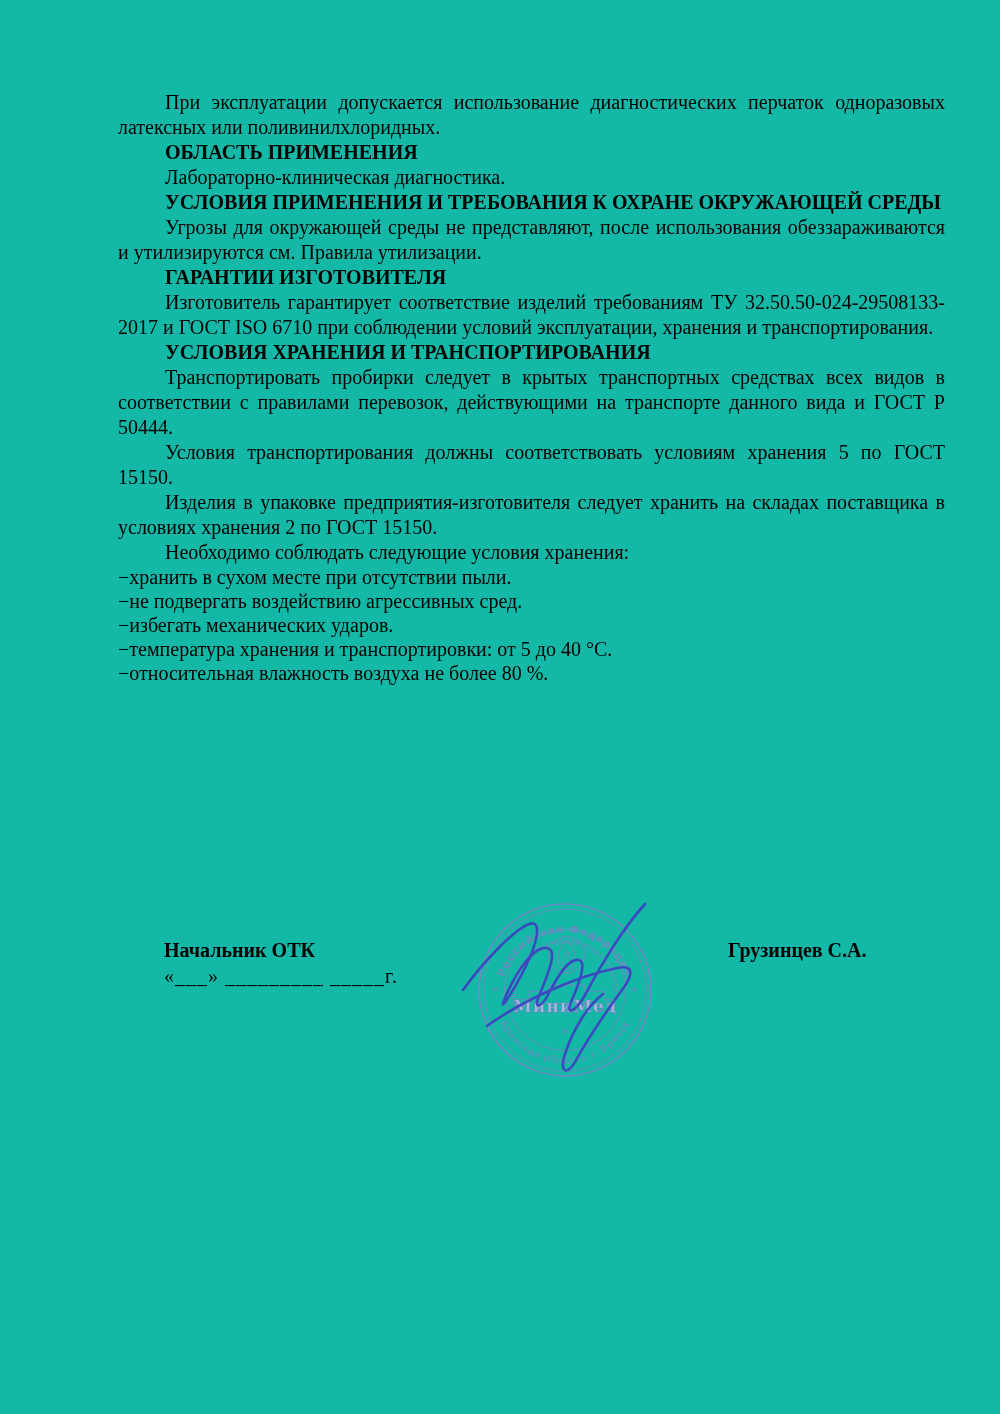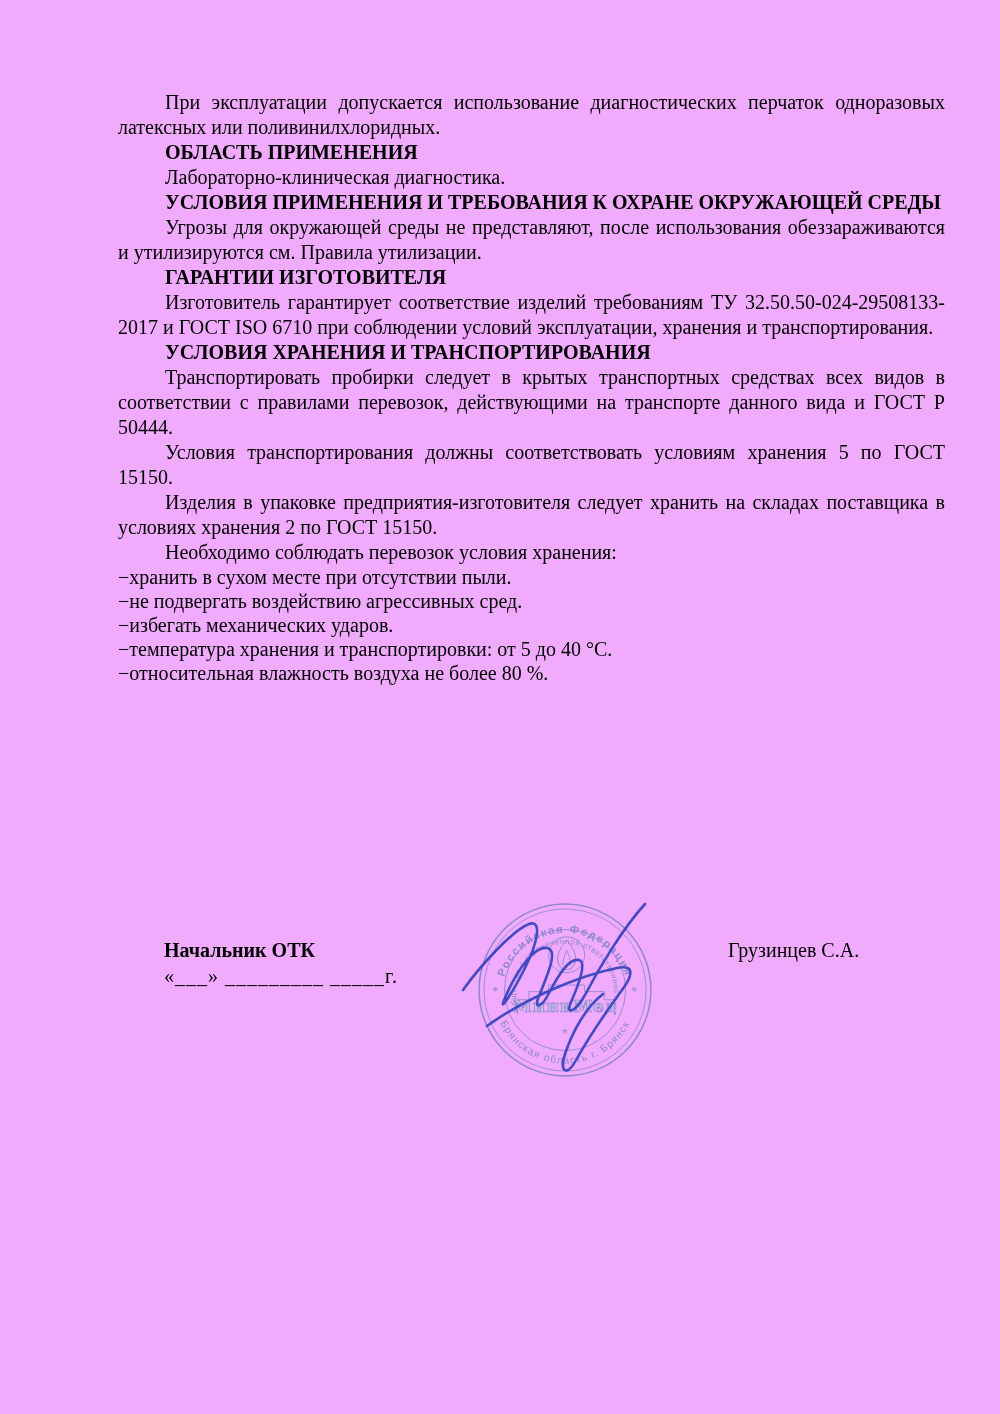--- a/index.html
+++ b/index.html
@@ -1,19 +1,19 @@
 <!DOCTYPE html>
 <html><head>
 <meta charset="utf-8">
 <style>
   html,body { margin:0; padding:0; background:#ffffff; }
   .page {
     position:relative;
     width:1000px; height:1414px;
-    background:#f0abfc;
+    background:#14b8a6;
     font-family:"Liberation Serif", serif;
     color:#000000;
     overflow:hidden;
   }
   .content {
     position:absolute;
     left:118px; top:0;
     width:827px;
     padding-top:90px;
   }
@@ -42,21 +42,21 @@
   .sig-title {
     position:absolute; left:164px; top:938px;
     font-size:20px; font-weight:bold; line-height:25px;
   }
   .sig-date {
     position:absolute; left:164px; top:964px;
     font-size:20px; line-height:25px; letter-spacing:1px;text-align:center;
   }
   .sig-name {
     position:absolute; left:728px; top:938px;
-    font-size:20px; font-weight:normal; line-height:25px;
+    font-size:20px; font-weight:bold; line-height:25px;
   }
   .stamp-svg {
     position:absolute; left:469px; top:900px;
     width:192px; height:180px;
     opacity:0.88;
   }
   .sign-svg {
     position:absolute; left:425px; top:878px;
     width:280px; height:210px;
   }
@@ -81,21 +81,21 @@
     <p class="section-heading">УСЛОВИЯ ПРИМЕНЕНИЯ И ТРЕБОВАНИЯ К ОХРАНЕ ОКРУЖАЮЩЕЙ СРЕДЫ</p>
     <p>Угрозы для окружающей среды не представляют, после использования обеззараживаются и утилизируются см. Правила утилизации.</p>
 
     <p class="section-heading mt8">ГАРАНТИИ ИЗГОТОВИТЕЛЯ</p>
     <p>Изготовитель гарантирует соответствие изделий требованиям ТУ 32.50.50-024-29508133-2017 и ГОСТ ISO 6710 при соблюдении условий эксплуатации, хранения и транспортирования.</p>
 
     <p class="section-heading mt10">УСЛОВИЯ ХРАНЕНИЯ И ТРАНСПОРТИРОВАНИЯ</p>
     <p>Транспортировать пробирки следует в крытых транспортных средствах всех видов в соответствии с правилами перевозок, действующими на транспорте данного вида и ГОСТ Р 50444.</p>
     <p>Условия транспортирования должны соответствовать условиям хранения 5 по ГОСТ 15150.</p>
     <p>Изделия в упаковке предприятия-изготовителя следует хранить на складах поставщика в условиях хранения 2 по ГОСТ 15150.</p>
-    <p>Необходимо соблюдать перевозок условия хранения:</p>
+    <p>Необходимо соблюдать следующие условия хранения:</p>
 
     <div class="cond-list">
       <p>−хранить в сухом месте при отсутствии пыли.</p>
       <p>−не подвергать воздействию агрессивных сред.</p>
       <p>−избегать механических ударов.</p>
       <p>−температура хранения и транспортировки: от 5 до 40 °С.</p>
       <p>−относительная влажность воздуха не более 80 %.</p>
     </div>
 
   </div>

